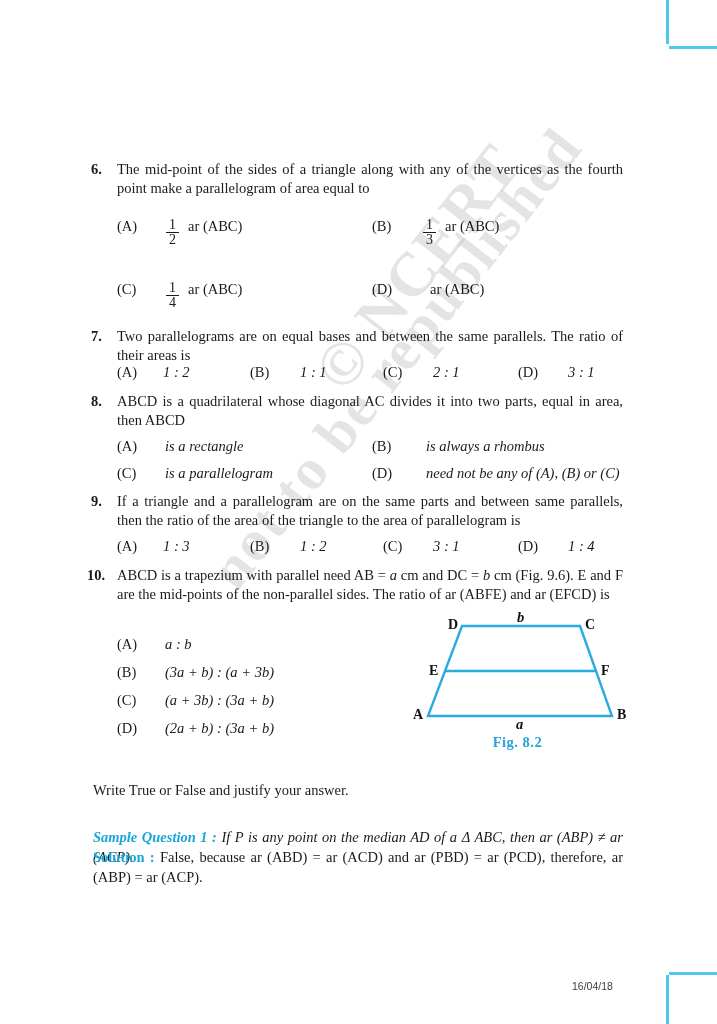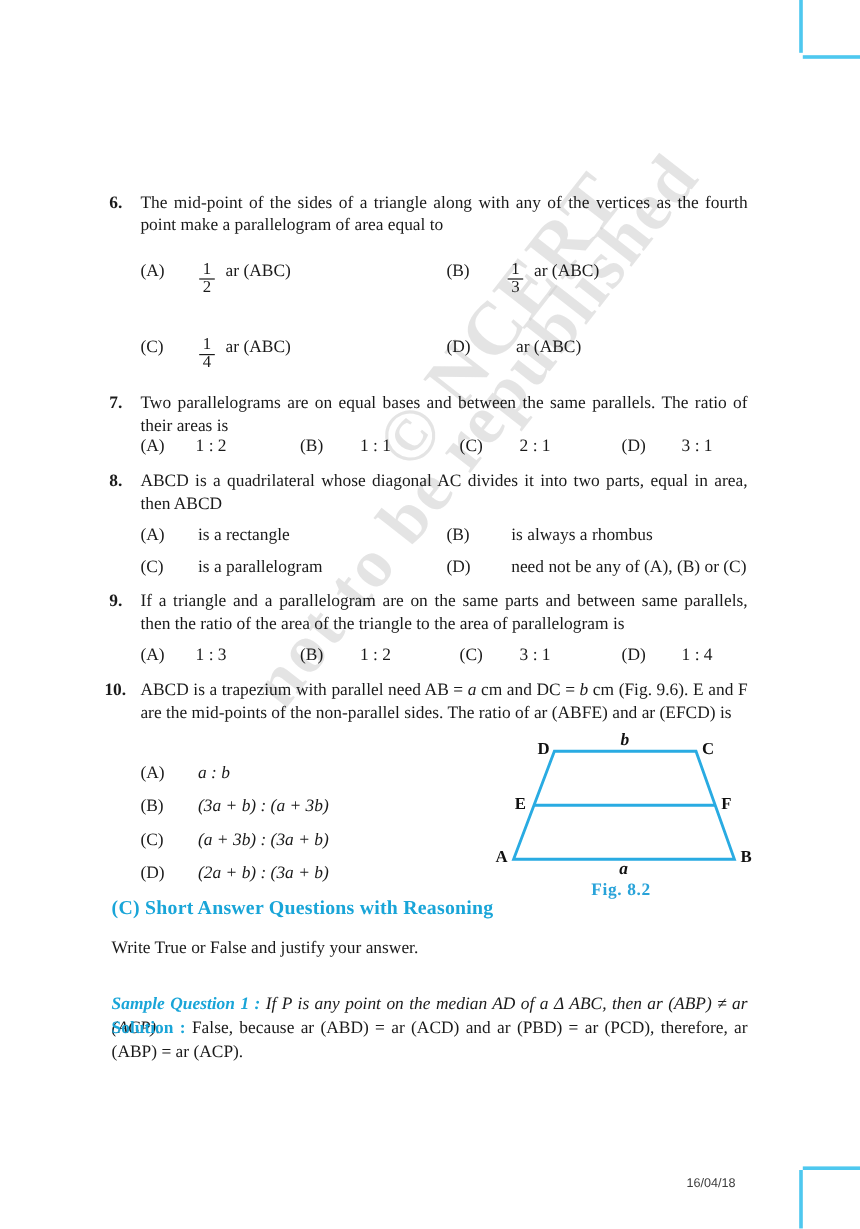--- a/index.html
+++ b/index.html
@@ -110,21 +110,21 @@
     width: 510px;
     font-size: 14.5px;
   }
   .opt-2col {
     display: flex;
   }
   .opt-2col > div { width: 50%; display: flex; }
   .opt-4col { display: flex; }
   .opt-4col > div { display: flex; }
   .optlab { flex: 0 0 auto; }
-  .optval { flex: 0 0 auto; }
+  .optval { flex: 0 0 auto; font-style: italic; }
 
   
   .frac {
     display: inline-flex;
     flex-direction: column;
     align-items: center;
     vertical-align: -0.55em;
     line-height: 1.02;
     margin: 0 3px;
     font-size: 14px;
@@ -391,21 +391,20 @@
     <span class="fig-lbl" style="left:212px;top:99px;">B</span>
     <span class="fig-lbl" style="left:180px;top:9px;">C</span>
     <span class="fig-lbl" style="left:43px; top:9px;">D</span>
     <span class="fig-lbl" style="left:24px; top:55px;">E</span>
     <span class="fig-lbl" style="left:196px;top:55px;">F</span>
     <span class="fig-var" style="left:112px;top:1px;">b</span>
     <span class="fig-var" style="left:111px;top:108px;">a</span>
     <div class="figcap">Fig.  8.2</div>
   </div>
 
-  <div class="sechead">(C) Short Answer  Questions with Reasoning</div>
 
   <div class="para nojust" style="top:781px;">
     <span>Write </span><span class="bd">True</span><span> or </span><span class="bd">False</span><span> and justify your answer.</span>
   </div>
 
   <div class="para" style="top:828px;font-style:italic;">
     <span class="cy">Sample Question 1 :</span><span> If P is any point on the median AD of a Δ ABC, then ar (ABP) ≠ ar (ACP).</span>
   </div>
 
   <div class="para" style="top:848px;">

